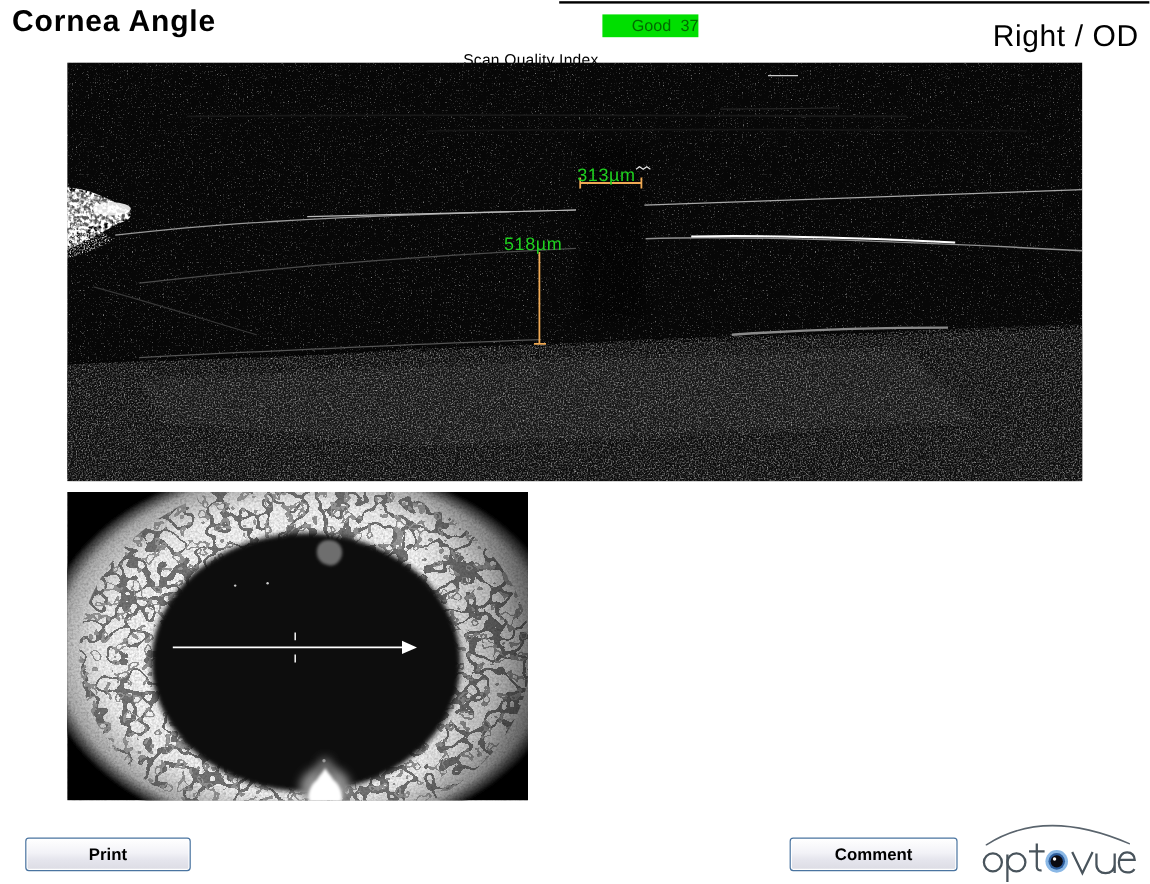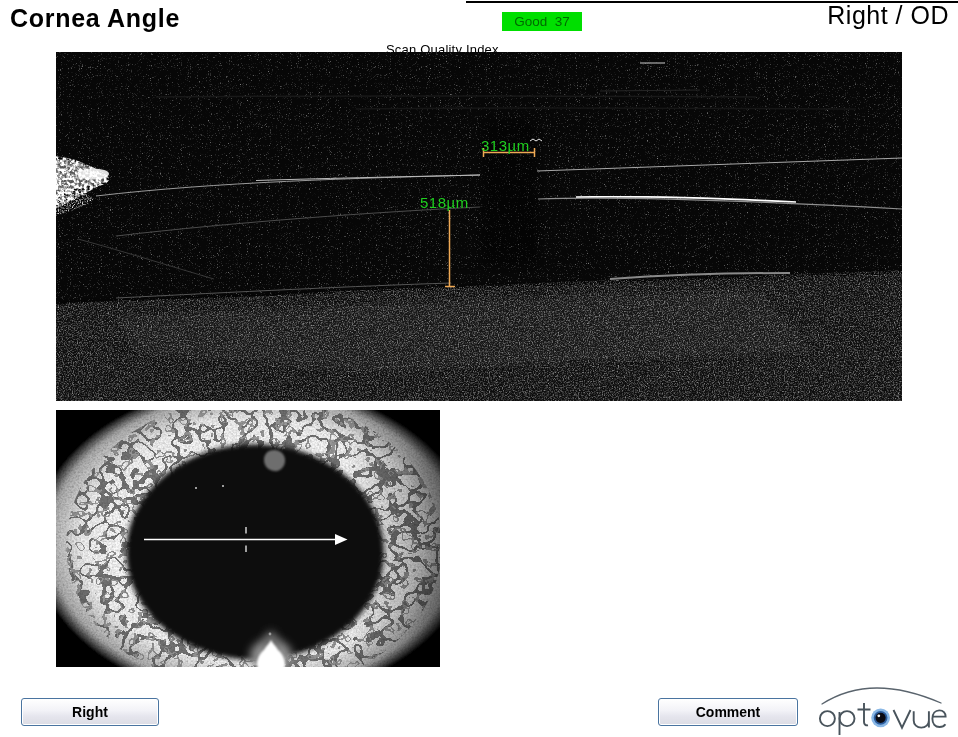--- a/index.html
+++ b/index.html
@@ -1,22 +1,22 @@
 <!DOCTYPE html>
 <html><head>
 <meta charset="utf-8">
 <style>
 html,body{margin:0;padding:0;}
 body{width:958px;height:737px;background:#ffffff;font-family:"Liberation Sans",sans-serif;position:relative;overflow:hidden;}
 .abs{position:absolute;}
 #title{left:10px;top:4px;font-size:25px;letter-spacing:0.7px;color:#000;font-weight:bold;}
 #toprule{left:466px;top:1px;width:492px;height:2px;background:#000;}
 #sqi{left:386px;top:13px;font-size:13px;letter-spacing:0.2px;color:#000;margin-top:29px;}
-#badge{left:502px;top:12px;width:80px;height:19px;background:#00df00;color:#006a00;font-size:13.5px;text-align:center;line-height:19px;}
-#eyeside{right:9px;top:1px;font-size:25px;letter-spacing:0.5px;color:#000;}
+#badge{left:502px;top:12px;width:80px;height:19px;background:#00df00;color:#006a00;font-size:13.5px;text-align:right;line-height:19px;}
+#eyeside{right:9px;top:16px;font-size:25px;letter-spacing:0.5px;color:#000;}
 #oct{left:56px;top:52px;width:846px;height:349px;}
 #photo{left:56px;top:410px;width:384px;height:257px;}
 .btn{height:26px;border:1px solid #4a74a0;border-radius:3px;background:linear-gradient(180deg,#ffffff 0%,#f2f2f7 45%,#e6e6ee 65%,#dcdce4 100%);box-shadow:inset 0 0 0 1px #ffffff;font-weight:bold;font-size:14px;color:#000;text-align:center;line-height:26px;}
 #print{left:21px;top:698px;width:136px;}
 #comment{left:658px;top:698px;width:138px;}
 #logo{left:815px;top:682px;width:138px;height:55px;}
 </style>
 </head>
 <body>
 <div class="abs" id="title">Cornea Angle</div>
@@ -165,21 +165,21 @@
 <path d="M215,230 C217,234 220,236 222,240 C226,243 229,249 229,254 C229,257 228,259 226,259 L204,259 C202,259 201,257 201,254 C201,249 204,243 208,240 C210,236 213,234 215,230 Z" fill="#ffffff" filter="url(#pb2)"></path>
 <circle cx="214" cy="224" r="1.4" fill="#9a9a9a"></circle>
 
 <g stroke="#ffffff" stroke-width="1.4" fill="none">
 <path d="M88,129.5 L281,129.5"></path>
 <path d="M190,117 L190,123.5 M190,135.5 L190,142" stroke-width="1.2"></path>
 </g>
 <path d="M279,124 L291.5,129.5 L279,135 Z" fill="#ffffff"></path>
 </svg>
 
-<div class="abs btn" id="print">Right</div>
+<div class="abs btn" id="print">Print</div>
 <div class="abs btn" id="comment">Comment</div>
 
 <svg class="abs" id="logo" width="138" height="55" viewBox="0 0 138 55" xmlns="http://www.w3.org/2000/svg">
 
 <path d="M7,22 C26,10 45,6 62,6 C85,6 105,12 126,21" stroke="#5a646d" stroke-width="1.3" fill="none" stroke-linecap="round"></path>
 <g stroke="#49545c" stroke-width="1.9" fill="none">
 
 <circle cx="12.4" cy="36.6" r="7.5"></circle>
 
 <circle cx="32" cy="36.6" r="7.5"></circle>

